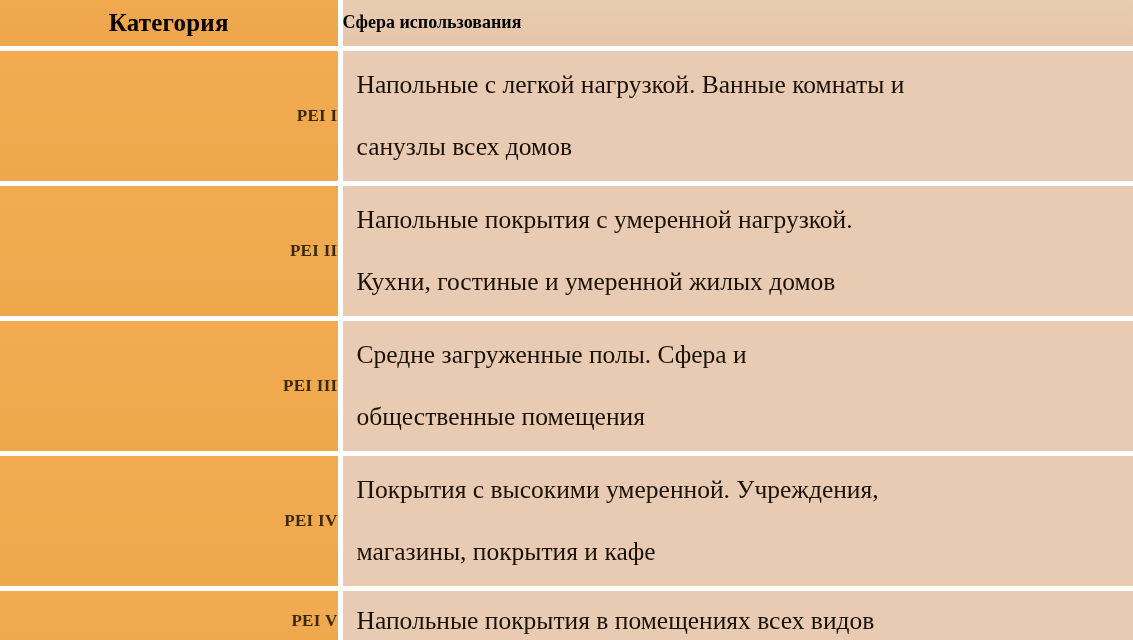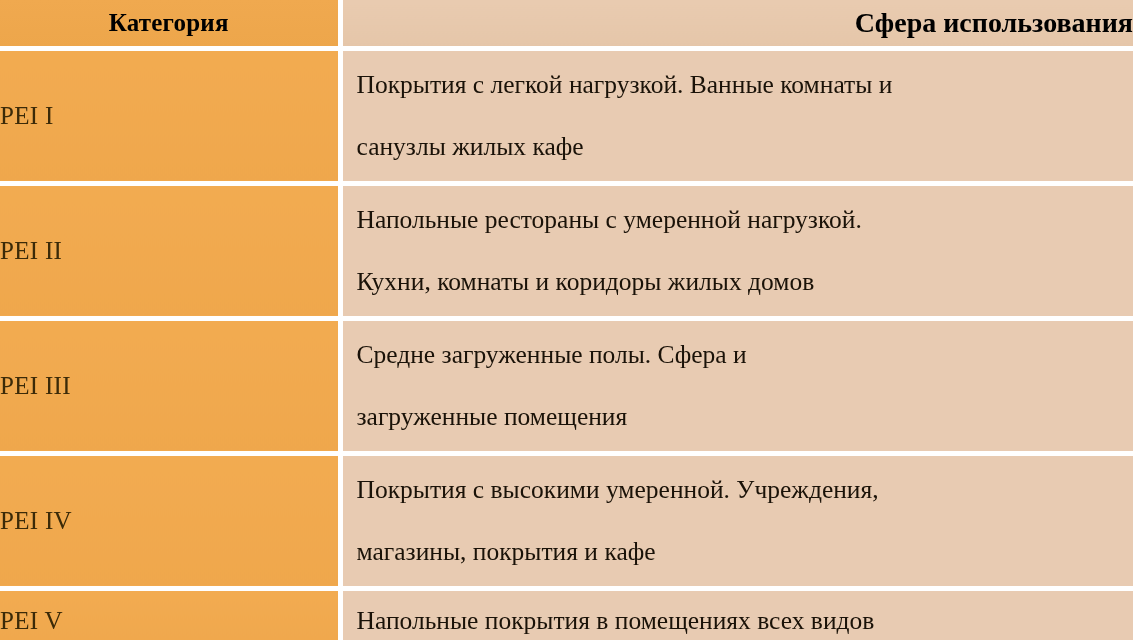--- a/index.html
+++ b/index.html
@@ -44,33 +44,33 @@
     text-align: center;
     letter-spacing: 0.2px;
     border-right: 5px solid #ffffff;
     border-bottom: 5px solid #ffffff;
   }
   .hdr .sfera {
     background: #e9c9ad;
     background: linear-gradient(to bottom, #e9cbb0, #e5c6a9);
     color: #000000;
     font-weight: bold;
-    font-size: 28px;
-    text-align: right;
+    font-size: 18px;
+    text-align: left;
     border-bottom: 5px solid #ffffff;
     font-family: Liberation Serif, serif;
   }
 
   
   .row-cat {
     background: linear-gradient(to bottom, #f2ab51, #efa74c);
     color: #3b2a08;
-    font-weight: normal;
-    font-size: 25px;
-    text-align: left;
+    font-weight: bold;
+    font-size: 17px;
+    text-align: right;
     border-right: 5px solid #ffffff;
     border-bottom: 5px solid #ffffff;
     letter-spacing: 0.3px;
   }
   .row-desc {
     background: #e8cbb2;
     color: #1a1208;
     font-size: 25.5px;
     line-height: 62px;
     text-align: left;
@@ -99,38 +99,38 @@
     </colgroup>
   <tbody>
     <tr class="hdr">
       <th class="cat">Категория</th>
       <th class="sfera">Сфера использования</th>
     </tr>
 
     <tr class="r1">
       <td class="row-cat">PEI I</td>
       <td class="row-desc">
-        <span class="line">Покрытия с легкой нагрузкой. Ванные комнаты и</span>
-        <span class="line">санузлы жилых кафе</span>
+        <span class="line">Напольные с легкой нагрузкой. Ванные комнаты и</span>
+        <span class="line">санузлы всех домов</span>
       </td>
     </tr>
 
     <tr class="r2">
       <td class="row-cat">PEI II</td>
       <td class="row-desc">
-        <span class="line">Напольные рестораны с умеренной нагрузкой.</span>
-        <span class="line">Кухни, комнаты и коридоры жилых домов</span>
+        <span class="line">Напольные покрытия с умеренной нагрузкой.</span>
+        <span class="line">Кухни, гостиные и умеренной жилых домов</span>
       </td>
     </tr>
 
     <tr class="r3">
       <td class="row-cat">PEI III</td>
       <td class="row-desc">
         <span class="line">Средне загруженные полы. Сфера и</span>
-        <span class="line">загруженные помещения</span>
+        <span class="line">общественные помещения</span>
       </td>
     </tr>
 
     <tr class="r4">
       <td class="row-cat">PEI IV</td>
       <td class="row-desc">
         <span class="line">Покрытия с высокими умеренной. Учреждения,</span>
         <span class="line">магазины, покрытия и кафе</span>
       </td>
     </tr>

